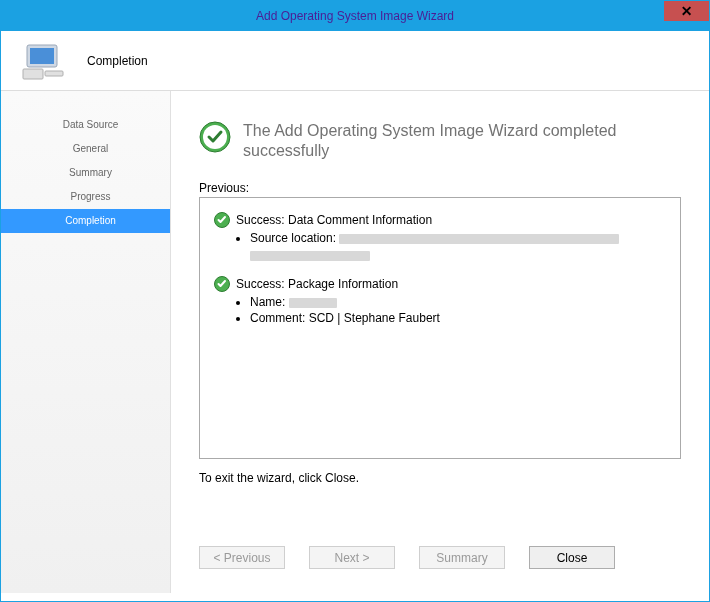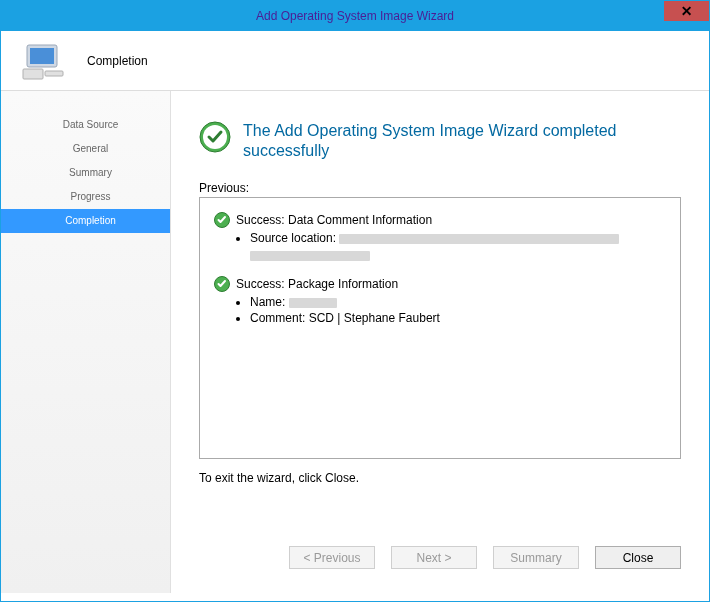--- a/index.html
+++ b/index.html
@@ -84,21 +84,21 @@
     align-items: flex-start;
     gap: 12px;
     margin-bottom: 20px;
   }
   .checkmark-big {
     width: 32px;
     height: 32px;
     flex-shrink: 0;
   }
   .success-title {
-    color: #0369a1;
+    color: #737373;
     font-size: 16px;
     line-height: 20px;
   }
   .details-label {
     font-size: 12px;
     margin-bottom: 2px;
   }
   .details-box {
     border: 1px solid #aaa;
     height: 262px;
@@ -133,22 +133,21 @@
     vertical-align: middle;
     filter: blur(0.5px);
   }
   .exit-text {
     margin-top: 12px;
     font-size: 12px;
   }
   .button-row {
     margin-top: auto;
     display: flex;
-    justify-content: flex-end;
-    gap: 16px;
+    gap: 24px;
     padding: 12px 0 14px 0;
   }
   .btn {
     min-width: 86px;
     height: 23px;
     border: 1px solid #adadad;
     background: #efefef;
     font-size: 12px;
     font-family: inherit;
     padding: 0 10px;

